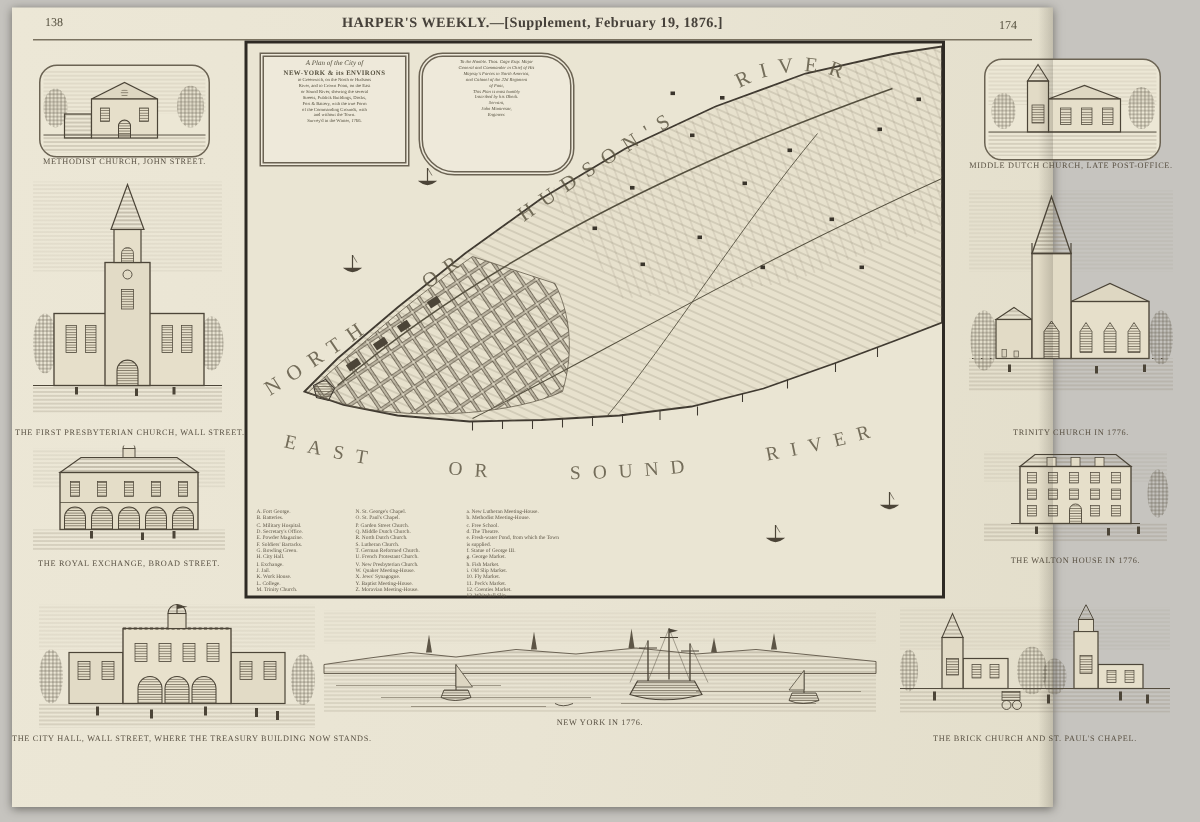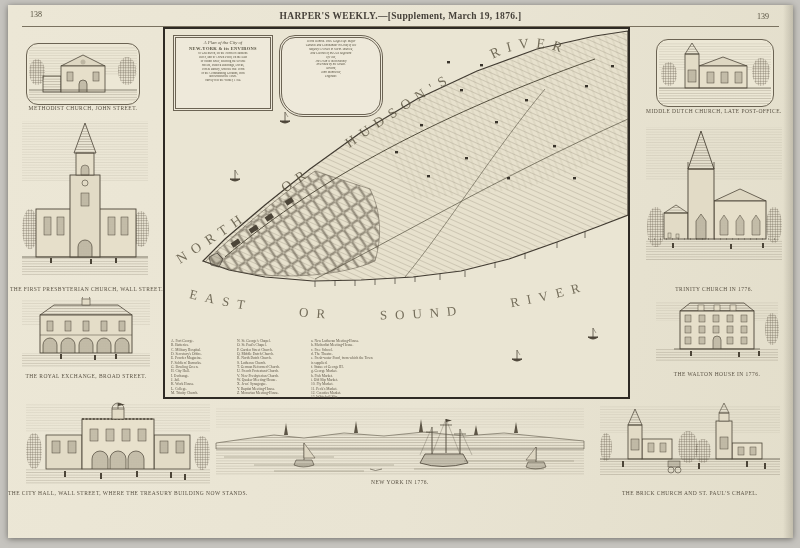--- a/index.html
+++ b/index.html
@@ -1,17 +1,17 @@
 <!DOCTYPE html>
 <html><head>
 <meta charset="utf-8">
 <style>
   html,body{margin:0;padding:0;width:800px;height:548px;overflow:hidden;
     background:#c6c4bf;font-family:"Liberation Serif",serif;}
-  .paper{position:absolute;left:8px;top:5px;width:785px;height:533px;
+  .paper{position:absolute;left:8px;top:5px;width:694px;height:533px;
     background:linear-gradient(100deg,#ece7d6 0%,#e9e4d3 55%,#e3decb 100%);
     box-shadow:0 1px 6px rgba(40,38,32,.55);}
   .paper:after{content:"";position:absolute;right:0;top:0;width:10px;height:100%;
     background:linear-gradient(to right,rgba(0,0,0,0),rgba(60,55,45,.20));pointer-events:none;}
   .pagenum{position:absolute;font-size:8px;color:#55503f;}
   .hdr{position:absolute;left:0;top:6px;width:100%;text-align:center;
     font-size:9.5px;font-weight:bold;letter-spacing:.3px;color:#46413a;}
   .hrule{position:absolute;left:14px;right:14px;top:21px;height:0;border-top:1px solid #7a7260;}
   .mapframe{position:absolute;left:155px;top:22px;width:463px;height:368px;
     border:2px solid #2e2a24;background:#eae5d3;}
@@ -58,22 +58,22 @@
     </pattern>
     <pattern id="fields2" width="6" height="6" patternUnits="userSpaceOnUse" patternTransform="rotate(70)">
       <path d="M0 3H6" stroke="#938a77" stroke-width=".34"></path>
     </pattern>
   </defs>
 </svg>
 
 <div class="paper">
 
   <span class="pagenum" style="left:22px;top:5px">138</span>
-  <span class="pagenum" style="right:24px;top:7px">139</span>
-  <div class="hdr">HARPER'S WEEKLY.—[Supplement, March 19, 1876.]</div>
+  <span class="pagenum" style="right:24px;top:7px">174</span>
+  <div class="hdr">HARPER'S WEEKLY.—[Supplement, February 19, 1876.]</div>
   <div class="hrule"></div>
 
   <div class="mapframe">
     <svg viewBox="0 0 463 368" width="463" height="368" preserveAspectRatio="none">
 
       <path d="M38 232 L60 210 100 176 145 140 195 104 252 70 312 42 372 20 430 7 463 2
            L463 186 432 198 392 213 344 230 296 242 248 248 196 251 148 252 100 248 64 241 Z" fill="#e7e1cd" stroke="#3f3930" stroke-width="1.2"></path>
       <path d="M38 232 L60 210 100 176 145 140 195 104 252 70 312 42 372 20 430 7 463 2
            L463 186 432 198 392 213 344 230 296 242 248 248 196 251 148 252 100 248 64 241 Z" fill="url(#fields)" opacity=".85"></path>
       <path d="M200 98 L320 40 430 8 463 3 463 120 360 160 250 170 Z" fill="url(#fields2)" opacity=".6"></path>

